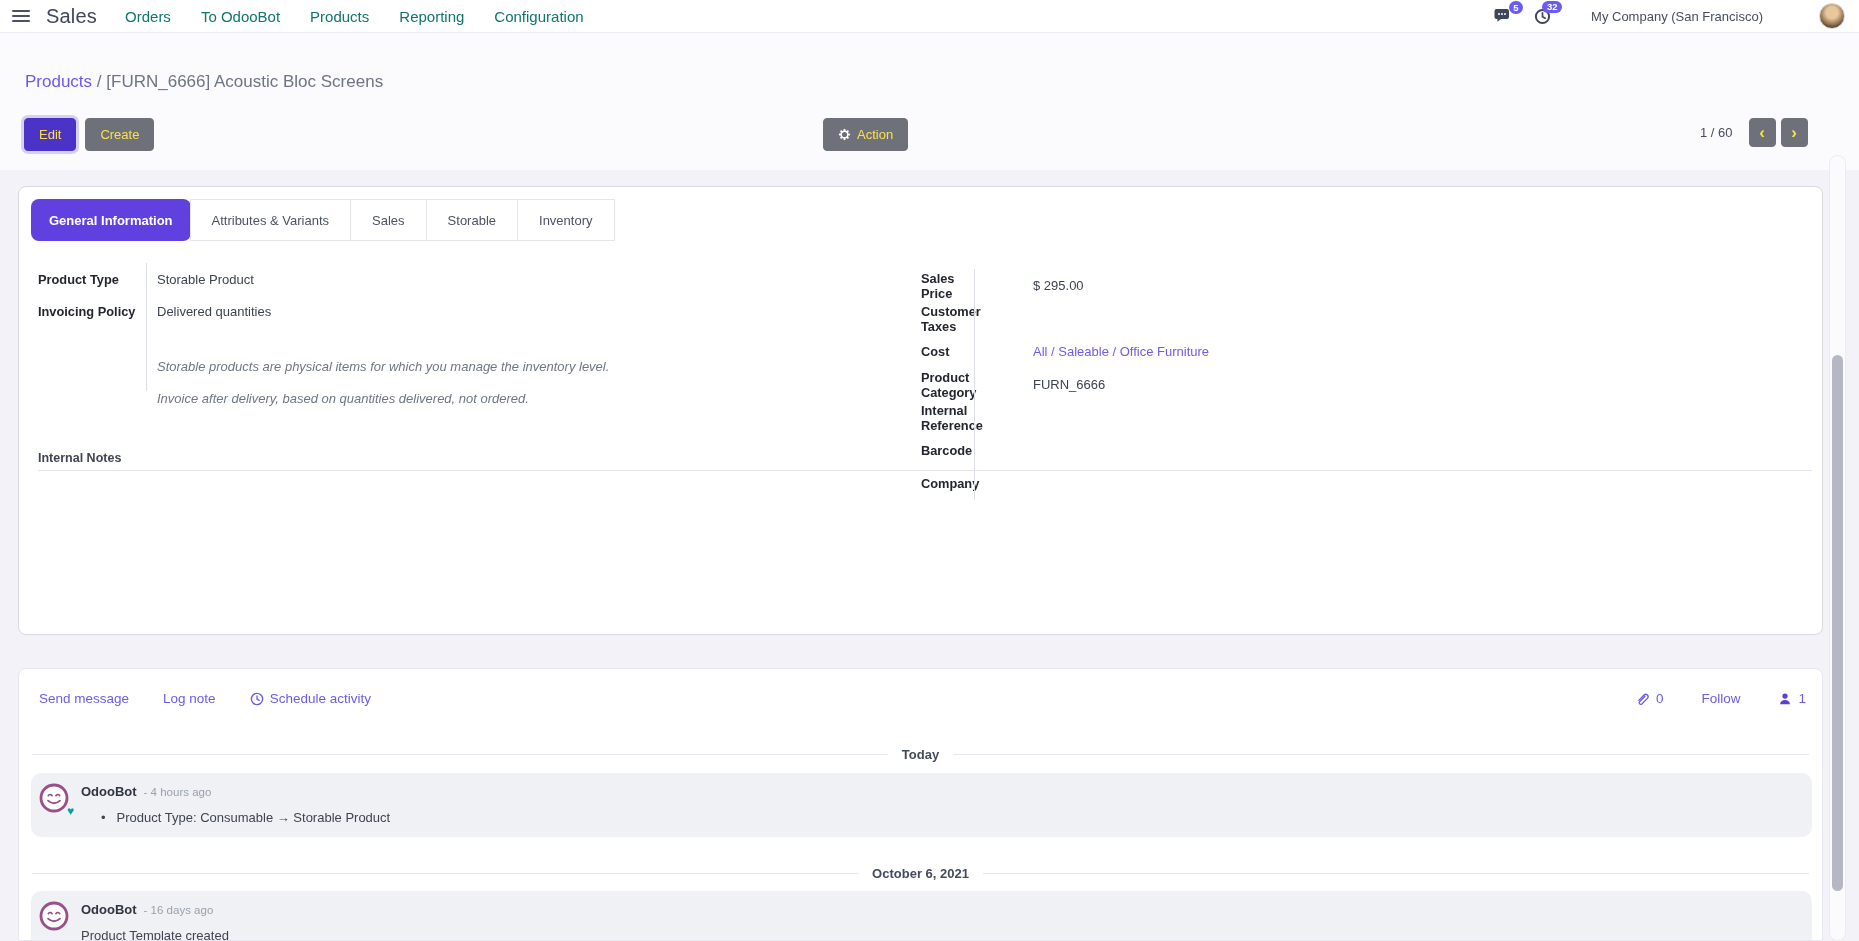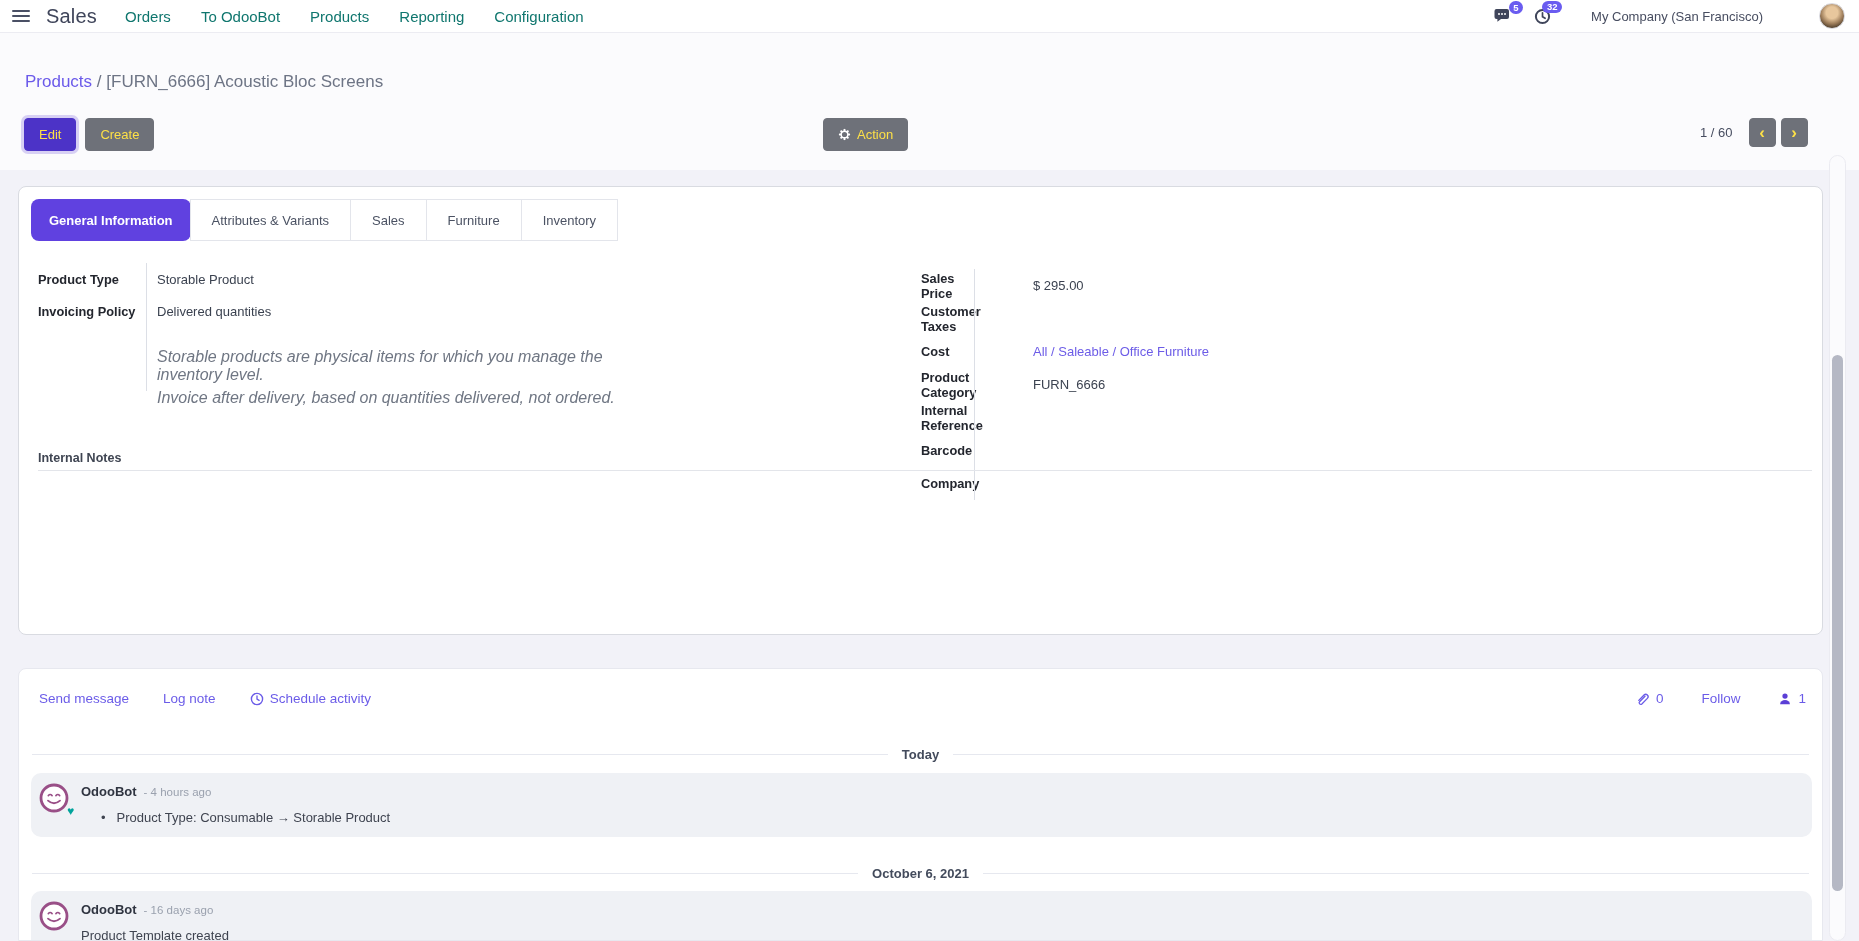--- a/index.html
+++ b/index.html
@@ -55,21 +55,21 @@
   .fgroup-left  .fcol-labels { width:108px; }
   .fgroup-left  .frow { height:32px; }
   .fgroup-right .fcol-labels { width:101px; }
   .fgroup-right .frow { height:33px;margin-left:48px; }
   .frow { display:flex; align-items:center; }
   .flabel { font-size:12.8px; font-weight:bold; color:#23262e; }
   .fvalue { font-size:13px; color:#3b4250; padding-left:10px; }
   .fgroup-left .fcol-values { width:520px; }
   .fgroup-right .fcol-values { width:420px; }
   .fvalue.link { color:#6c5ce7; cursor:pointer; }
-  .fhelp { font-size:16px; font-style:italic; color:#6f7683; padding-left:10px;margin-top:46px; }
+  .fhelp { font-size:13px; font-style:italic; color:#6f7683; padding-left:10px;margin-top:46px; }
 
   .notes-label { position:absolute; left:19px; top:264px; font-size:12.5px; font-weight:bold; color:#3f4552; }
   .notes-rule { position:absolute; left:19px; top:283px; width:1774px; height:1px; background:#e3e5ea; }
 
   
   .chatter { position:absolute; left:18px; top:668px; width:1805px; height:273px; background:#fff;
              border:1px solid #e7e8ef; border-radius:8px 8px 0 0; overflow:hidden; }
   .chat-toolbar { position:absolute; left:20px; right:16px; top:22px; display:flex; align-items:center; }
   .chat-link { font-size:13.5px; color:#6b5ce8; cursor:pointer; display:inline-flex; align-items:center; gap:6px; }
   .chat-left { display:flex; gap:34px; align-items:center; }
@@ -171,21 +171,21 @@
   <button class="btn btn-secondary pager-btn">
       <span>›</span>
     </button>
 </div>
 
 <div class="card">
   <div class="tabs">
     <div class="tab active">General Information</div>
     <div class="tab plain">Attributes &amp; Variants</div>
     <div class="tab plain">Sales</div>
-    <div class="tab plain">Furniture</div>
+    <div class="tab plain">Storable</div>
     <div class="tab plain">Inventory</div>
   </div>
 
   <div class="fgroup fgroup-left">
     <div class="fcol-labels">
       <div class="frow">
           <span class="flabel">Product Type</span>
         </div>
       <div class="frow">
           <span class="flabel">Invoicing Policy</span>

